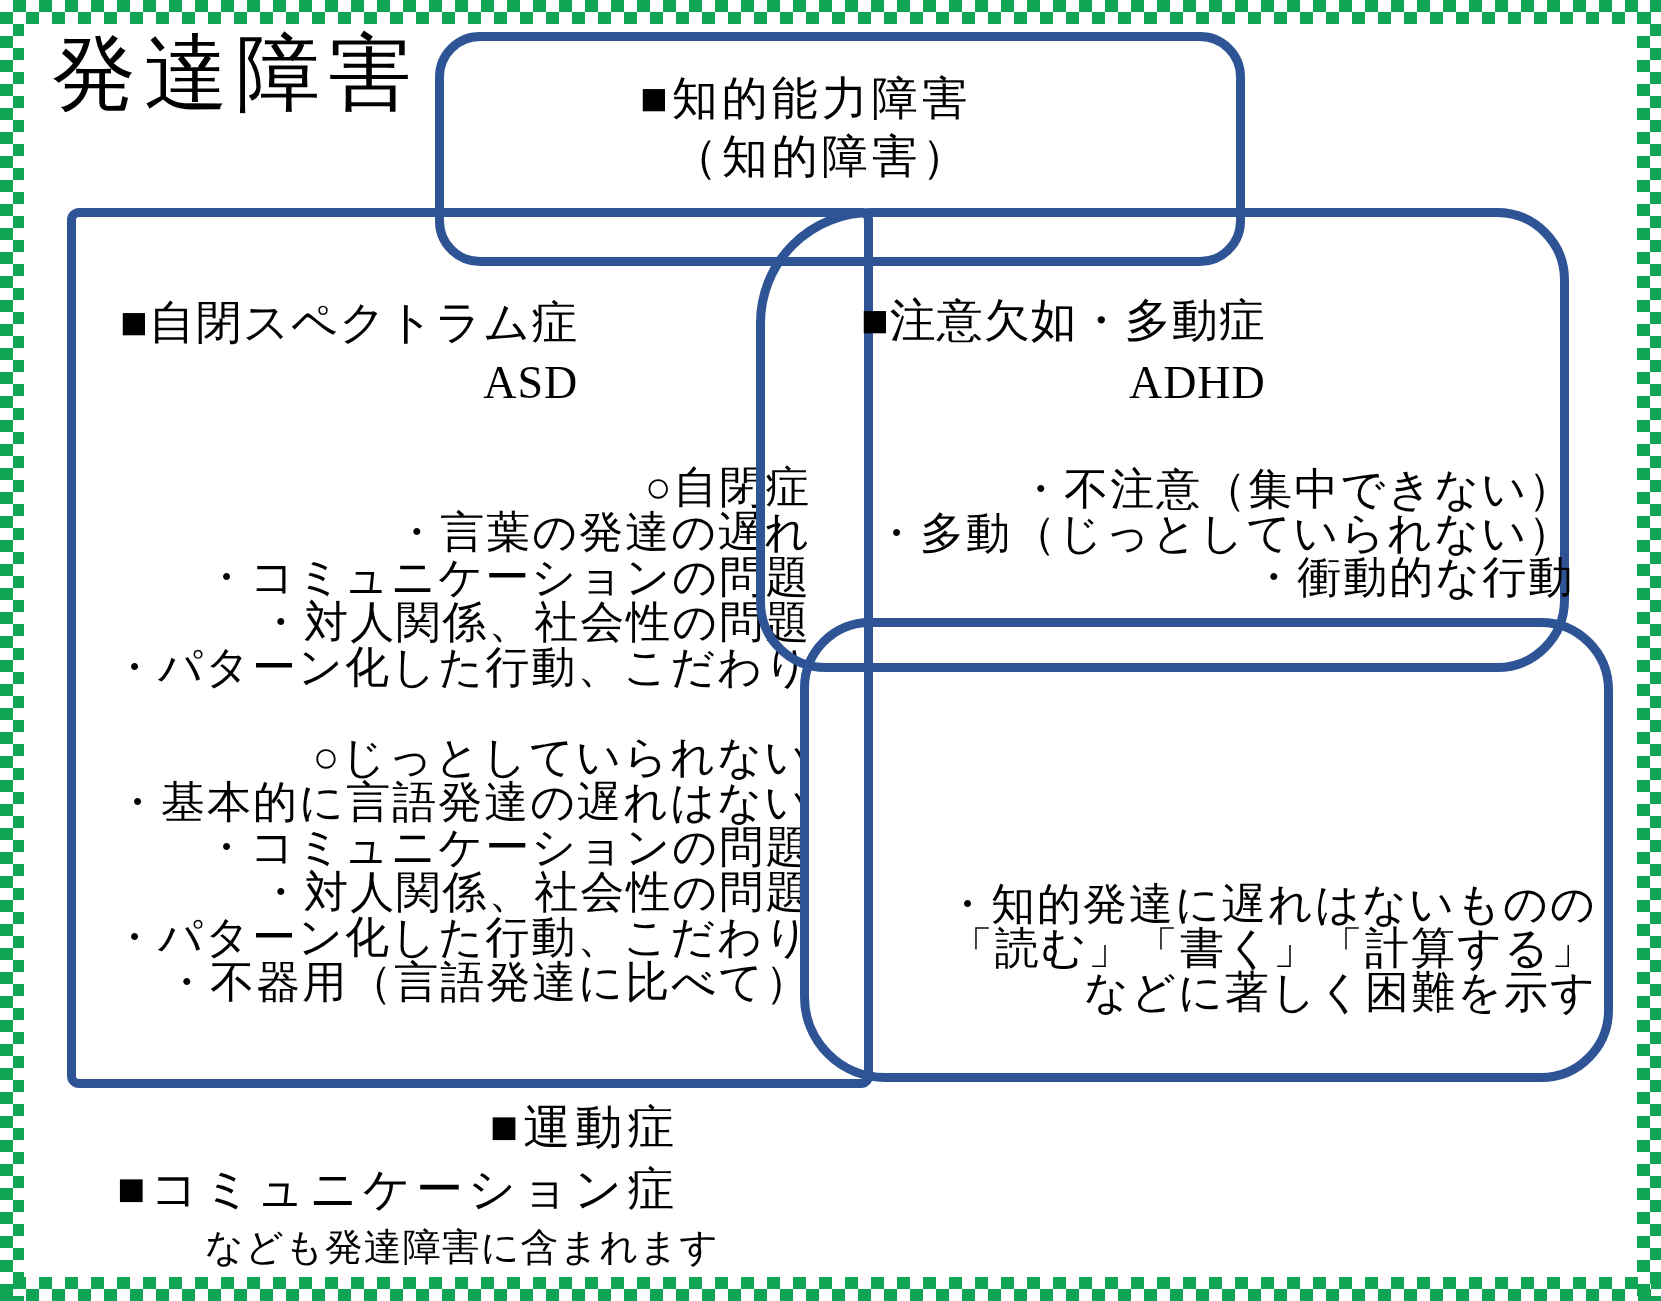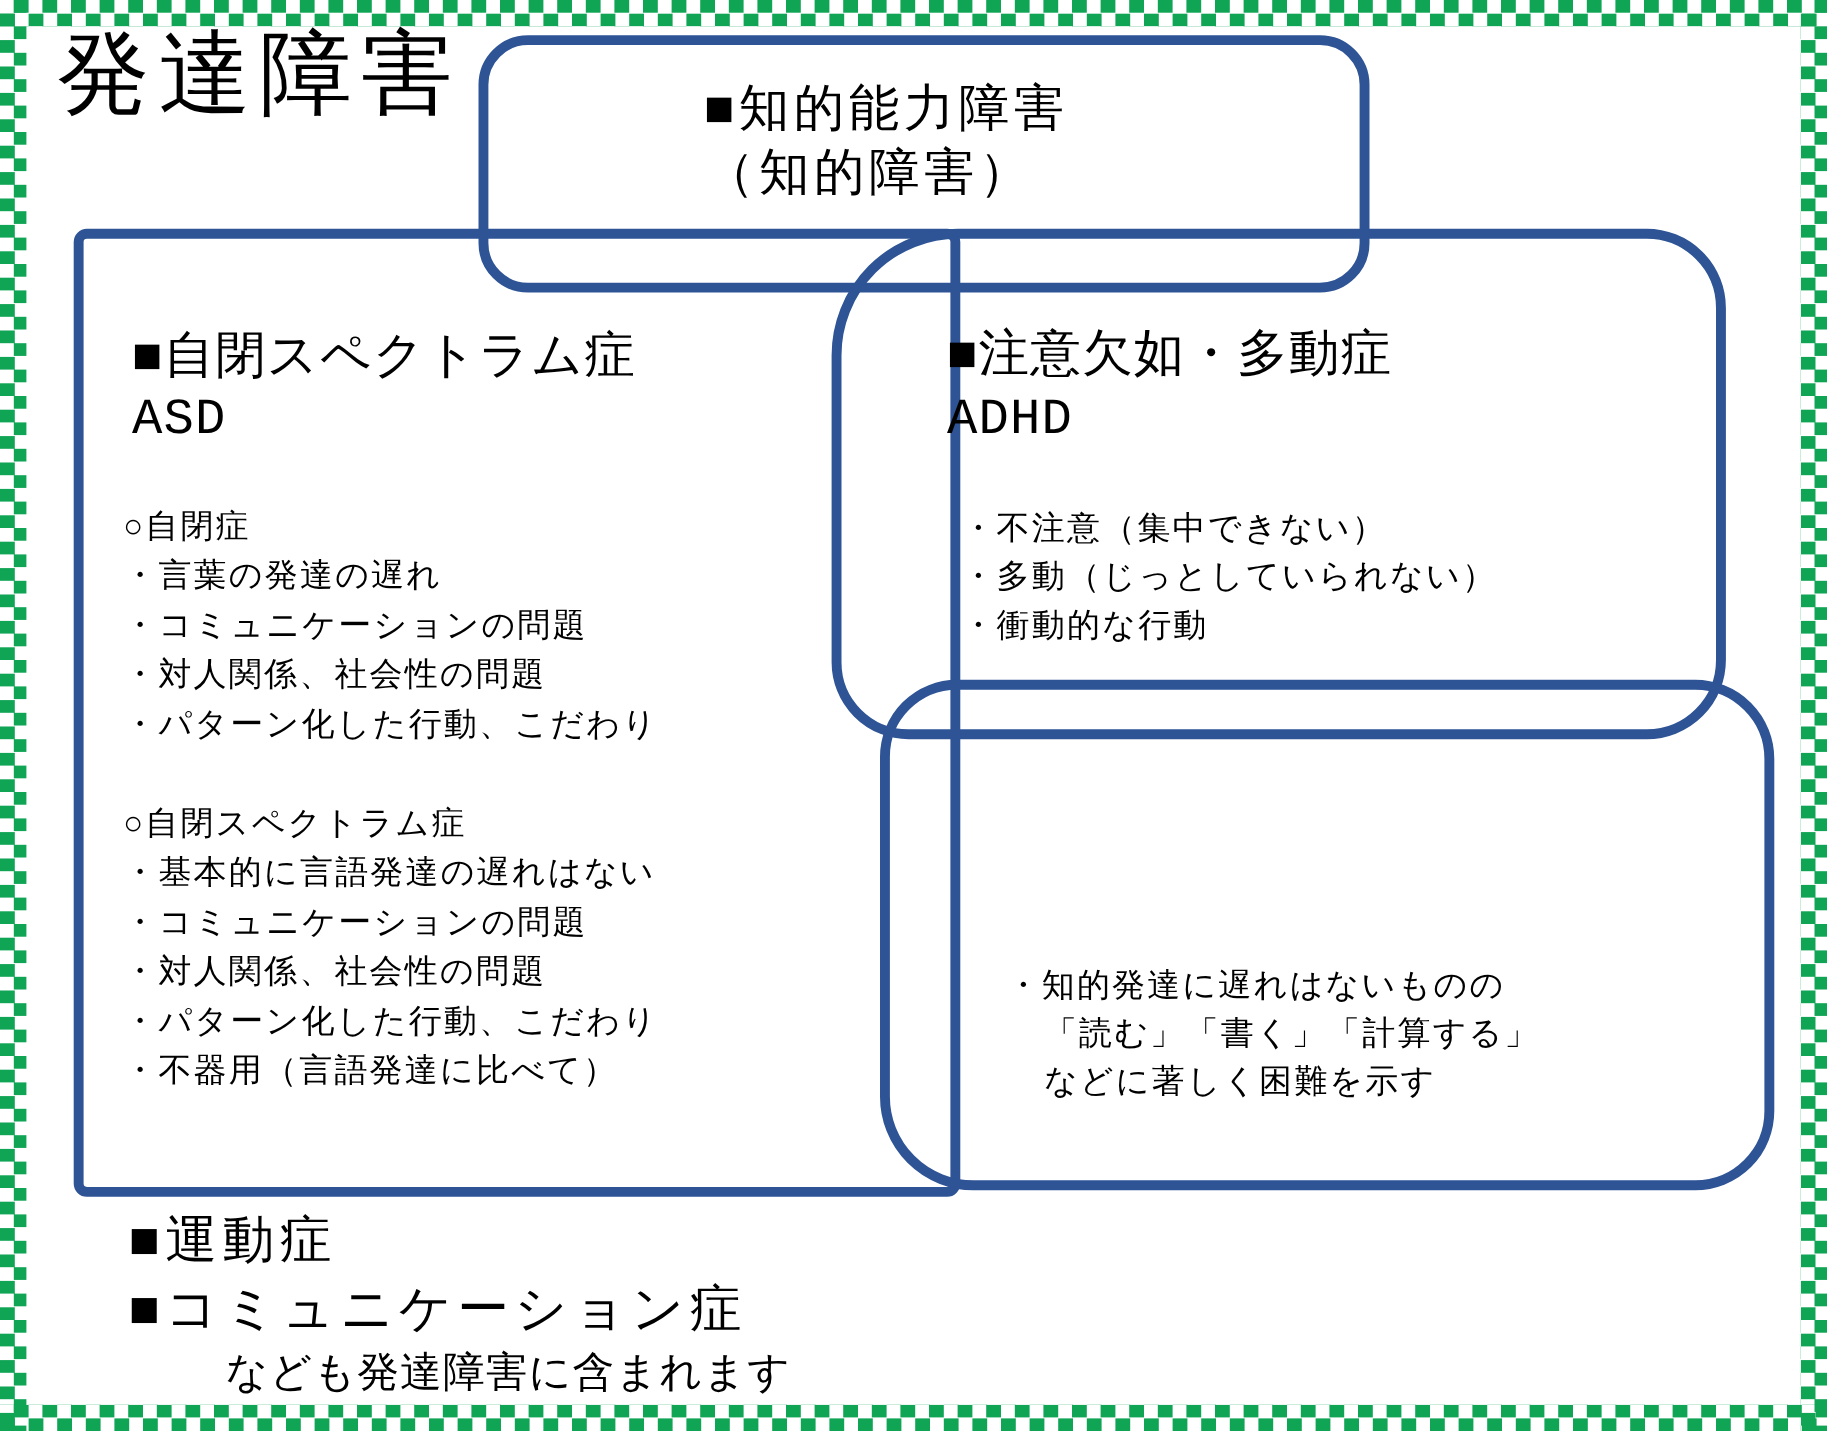--- a/index.html
+++ b/index.html
@@ -1,20 +1,21 @@
 <!DOCTYPE html>
 <html><head>
 <meta charset="utf-8">
 <style>
   html,body { margin:0; padding:0; background:#ffffff; }
   #stage {
     position:relative; width:1661px; height:1301px;
     background:#ffffff; overflow:hidden;
-    font-family:Liberation Mono, monospace;
+    font-family:Liberation Serif, serif;
     color:#000000;
+    text-align:right;
   }
   
   .border-strip {
     position:absolute;
     background:repeating-conic-gradient(var(--green) 0% 25%, transparent 0% 50%);
     background-size:26px 24px;
   }
   #border-top    { left:0; top:0; width:100%; height:24px; }
   #border-bottom { left:0; bottom:0; width:100%; height:24px; }
   #border-left   { left:0; top:0; width:24px; height:100%; }
@@ -38,21 +39,21 @@
   .hl-2line .line { height:66px; }
 
   #intellectual-text { left:196px; top:27px; font-size:46px; letter-spacing:4px; }
   #intellectual-text .line { height:58px; white-space:nowrap; }
 
   #asd-head  { left:44px;  top:75px; }
   #asd-head .line { height:64px; }
   #adhd-head { left:96px;  top:73px; }
   #ld-head   { left:107px; top:81px; }
 
-  .body-list { font-size:30px; letter-spacing:2px; }
+  .body-list { font-size:44px; letter-spacing:2px; }
   .body-list .line { white-space:nowrap; }
   #asd-list  { left:36px;  top:241px; }
   #asd-list .line { height:45px; }
   #asd-group-2 { margin-top:45px; }
   #adhd-list { left:109px; top:243px; }
   #adhd-list .line { height:44px; }
   #ld-list   { left:106px; top:248px; }
   #ld-list .line { height:44px; }
   #ld-list .line:nth-child(n+2) { padding-left:34px; }
 
@@ -94,21 +95,21 @@
       <div id="asd-group-1">
         <div class="line">○自閉症</div>
         <div>
             <div class="line">・言葉の発達の遅れ</div>
             <div class="line">・コミュニケーションの問題</div>
             <div class="line">・対人関係、社会性の問題</div>
             <div class="line">・パターン化した行動、こだわり</div>
           </div>
       </div>
       <div id="asd-group-2">
-        <div class="line">○自閉スペクトラム症</div>
+        <div class="line">○じっとしていられない</div>
         <div>
             <div class="line">・基本的に言語発達の遅れはない</div>
             <div class="line">・コミュニケーションの問題</div>
             <div class="line">・対人関係、社会性の問題</div>
             <div class="line">・パターン化した行動、こだわり</div>
             <div class="line">・不器用（言語発達に比べて）</div>
           </div>
       </div>
     </div>
   </div>

